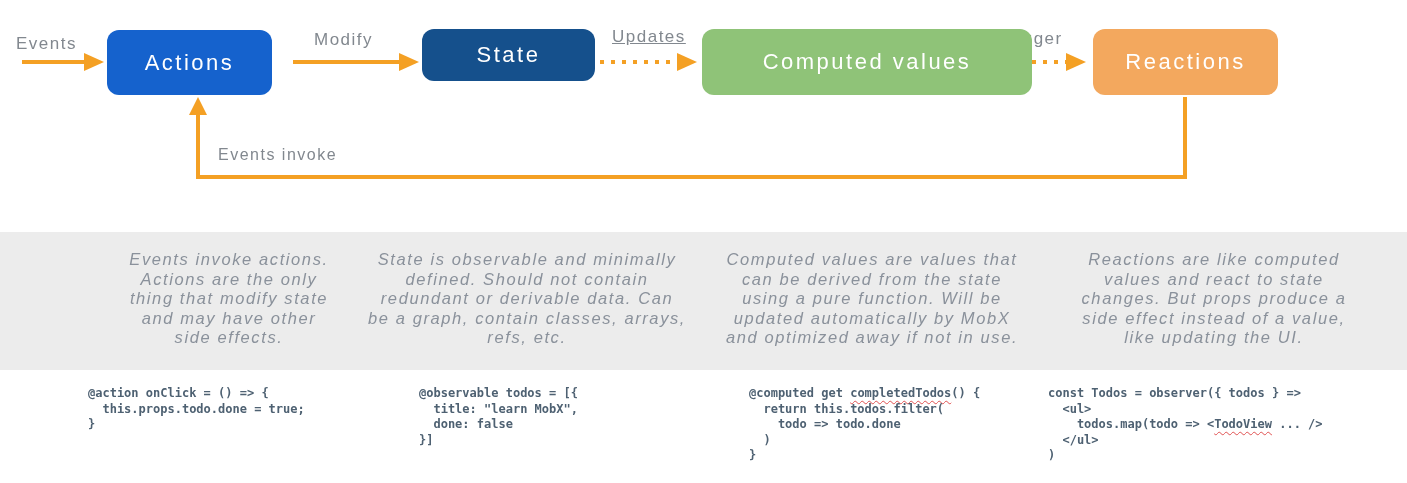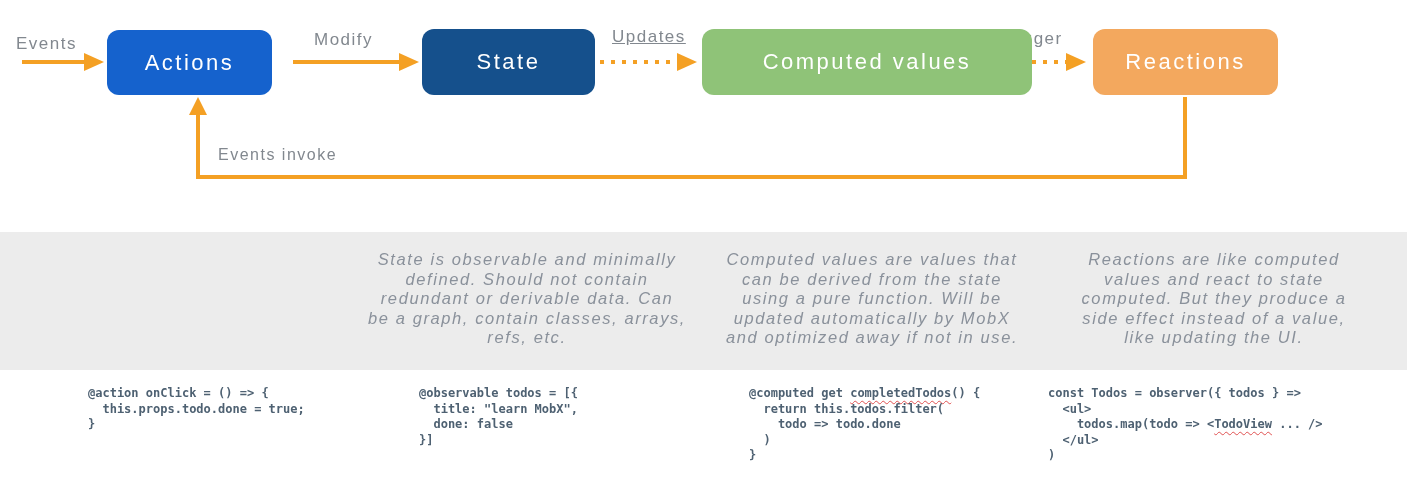--- a/index.html
+++ b/index.html
@@ -26,21 +26,21 @@
   .node{
     position:absolute;
     display:flex;align-items:center;justify-content:center;
     border-radius:12px;
     color:#fff;
     font-size:22px;
     letter-spacing:2.5px;
     font-weight:400;
   }
   .node-actions{left:107px;top:30px;width:165px;height:65px;background:var(--actions-box);}
-  .node-state{left:422px;top:29px;width:173px;height:66px;background:var(--state-box);}
+  .node-state{left:422px;top:29px;width:173px;height:52px;background:var(--state-box);}
   .node-computed{left:702px;top:29px;width:330px;height:66px;background:var(--computed-box);}
   .node-reactions{left:1093px;top:29px;width:185px;height:66px;background:var(--reactions-box);}
 
   .edge-label{
     position:absolute;
     color:var(--label-gray);
     font-size:17px;
     letter-spacing:1.5px;
     white-space:nowrap;
   }
@@ -164,38 +164,45 @@
     <div class="node node-computed">
       <span>Computed values</span>
     </div>
     <div class="node node-reactions">
       <span>Reactions</span>
     </div>
   </div>
 
   <div class="band"></div>
 
+  <div class="desc desc-actions">
+      <div class="line">Events invoke actions.</div>
+      <div class="line">Actions are the only</div>
+      <div class="line">thing that modify state</div>
+      <div class="line">and may have other</div>
+      <div class="line">side effects.</div>
+    </div>
   <div class="desc desc-state">
       <div class="line">State is observable and minimally</div>
       <div class="line">defined. Should not contain</div>
       <div class="line">redundant or derivable data. Can</div>
       <div class="line">be a graph, contain classes, arrays,</div>
       <div class="line">refs, etc.</div>
     </div>
   <div class="desc desc-computed">
       <div class="line">Computed values are values that</div>
       <div class="line">can be derived from the state</div>
       <div class="line">using a pure function. Will be</div>
       <div class="line">updated automatically by MobX</div>
       <div class="line">and optimized away if not in use.</div>
     </div>
   <div class="desc desc-reactions">
       <div class="line">Reactions are like computed</div>
       <div class="line">values and react to state</div>
-      <div class="line">computed. But they produce a</div>
+      <div class="line">changes. But props produce a</div>
       <div class="line">side effect instead of a value,</div>
       <div class="line">like updating the UI.</div>
     </div>
 
   <div class="code code-actions">
       <div class="line">@action onClick = () =&gt; {</div>
       <div class="line">  this.props.todo.done = true;</div>
       <div class="line">}</div>
     </div>
   <div class="code code-state">

